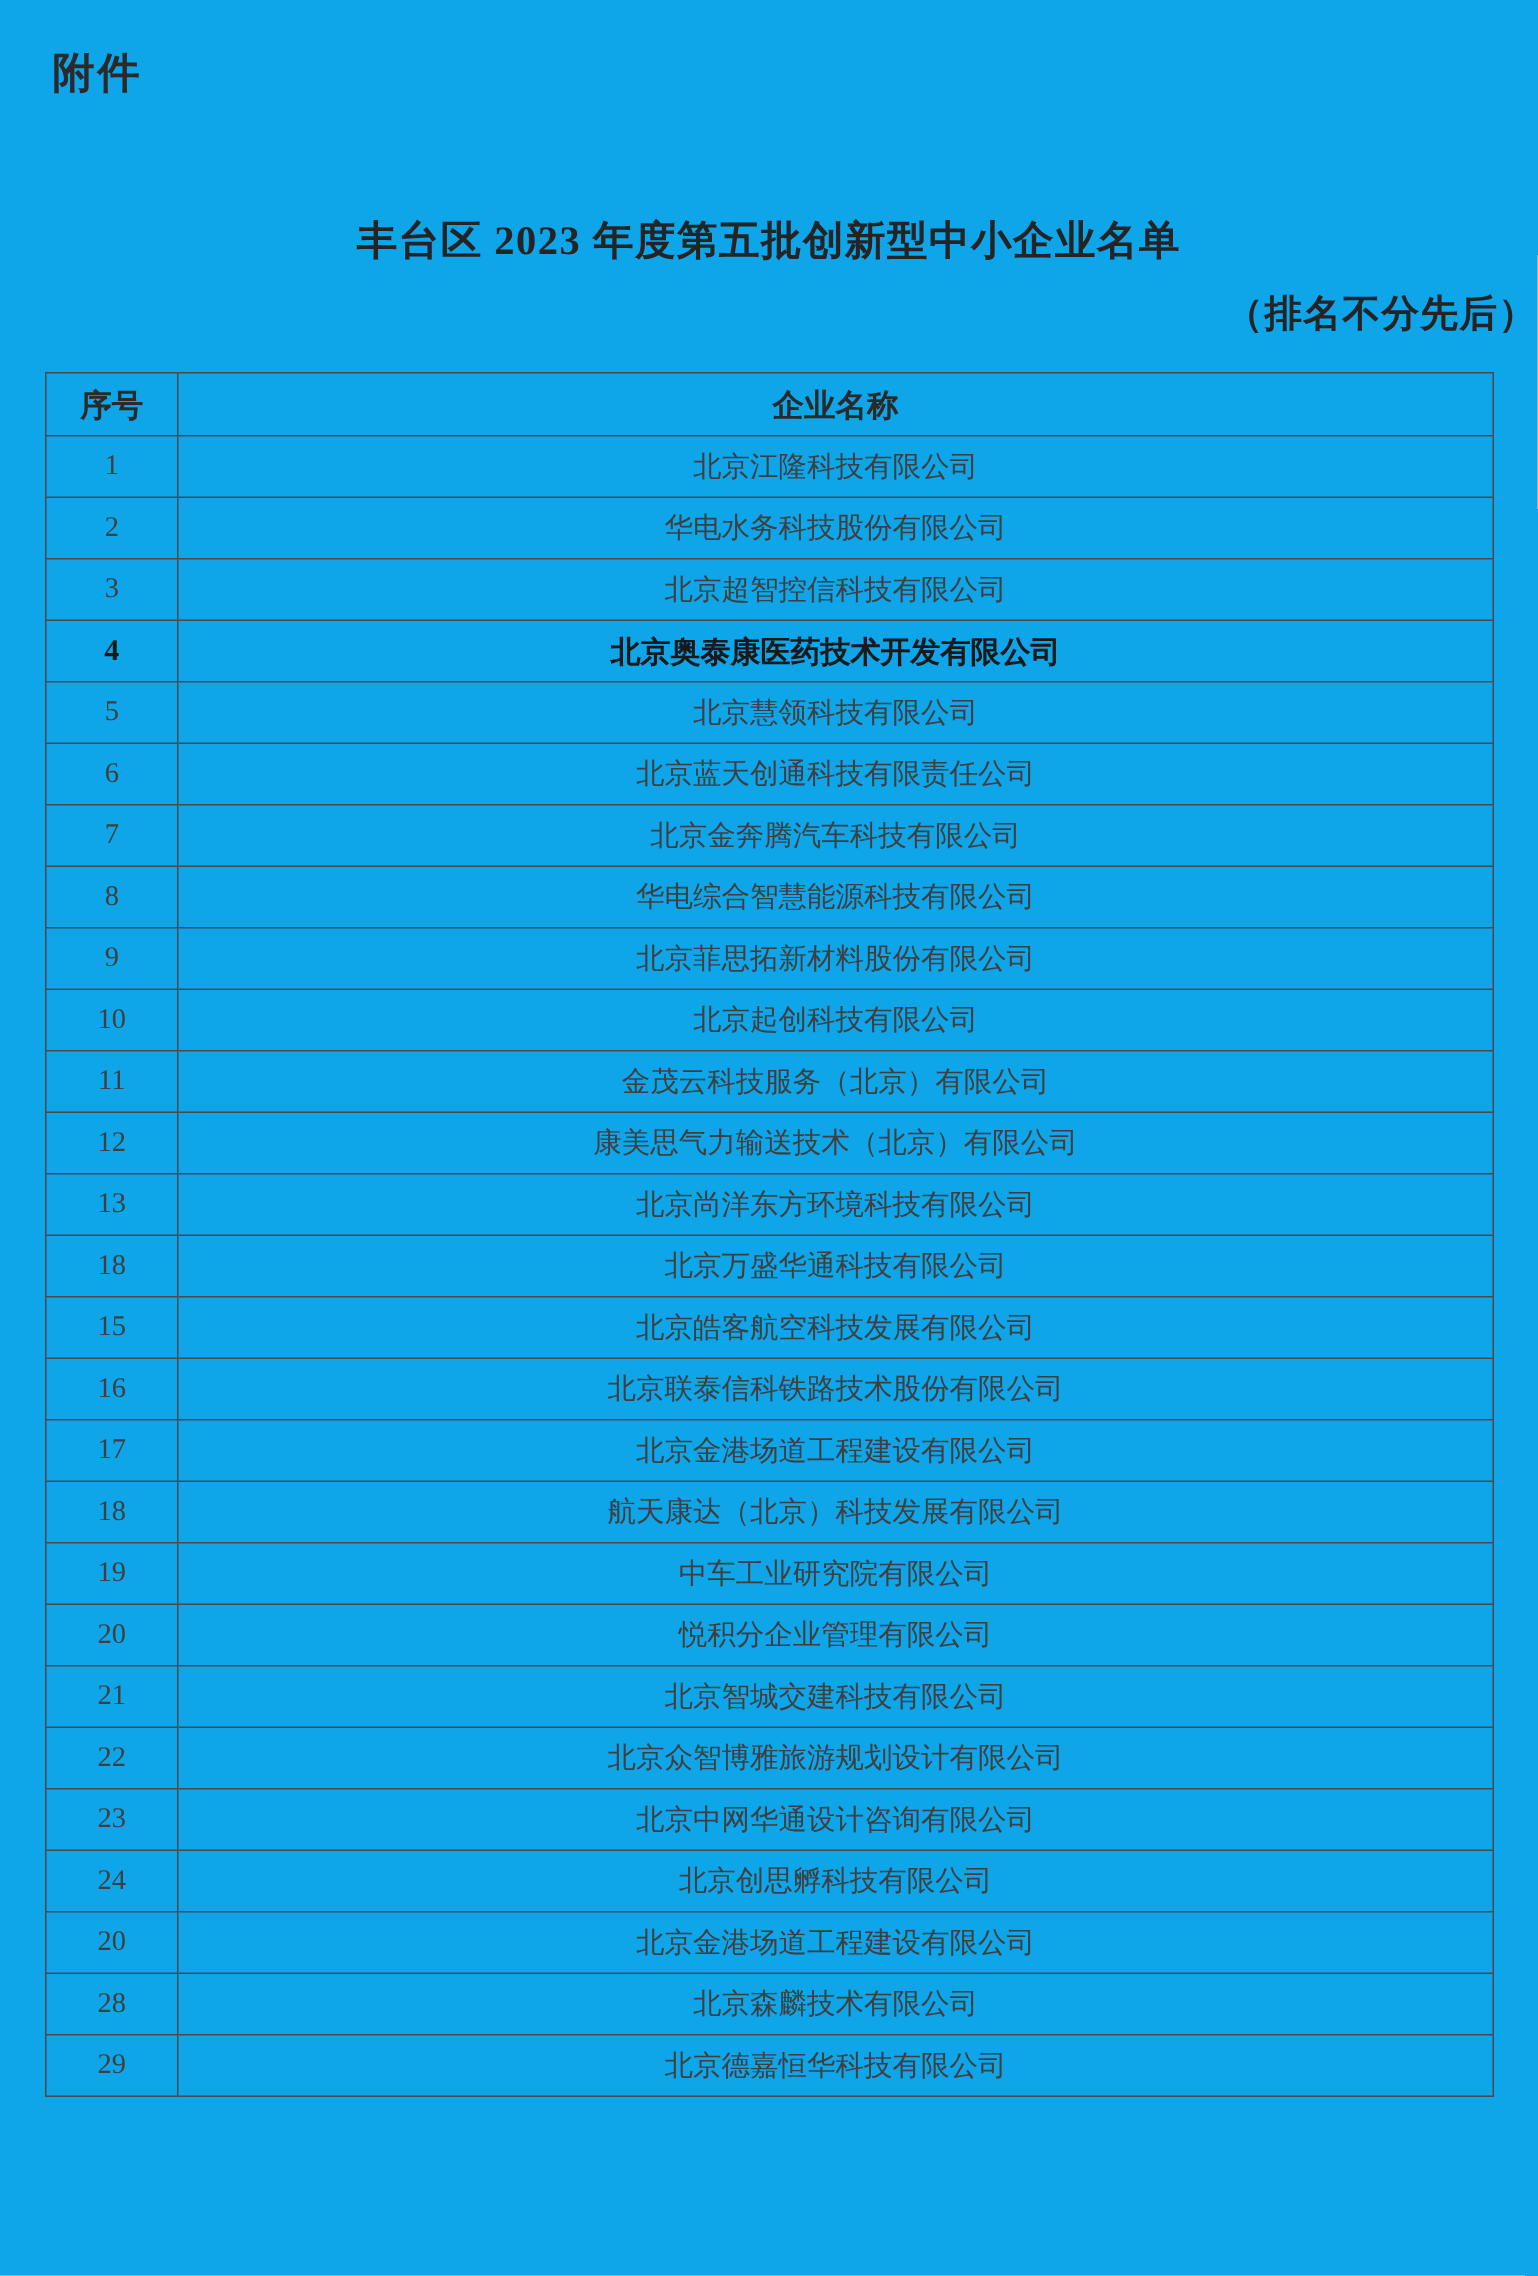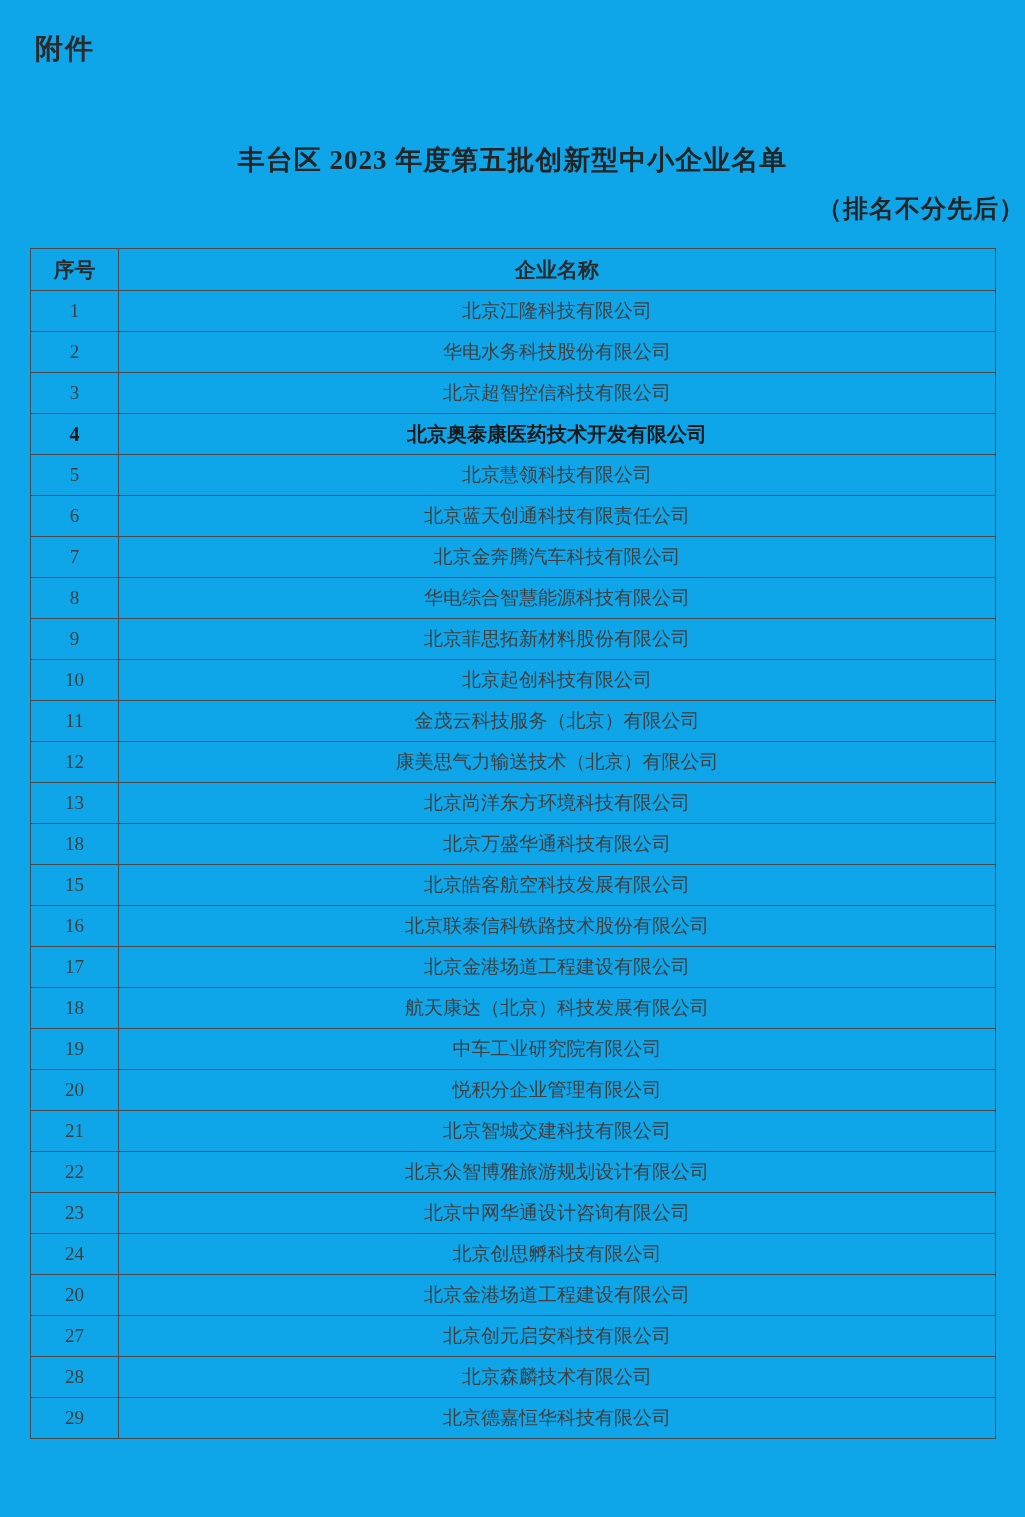--- a/index.html
+++ b/index.html
@@ -205,24 +205,20 @@
         </tr>
         <tr>
           <td>24</td>
           <td>北京创思孵科技有限公司</td>
         </tr>
         <tr>
           <td>20</td>
           <td>北京金港场道工程建设有限公司</td>
         </tr>
         <tr>
-          <td>27</td>
-          <td>北京创元启安科技有限公司</td>
-        </tr>
-        <tr>
           <td>28</td>
           <td>北京森麟技术有限公司</td>
         </tr>
         <tr>
           <td>29</td>
           <td>北京德嘉恒华科技有限公司</td>
         </tr>
       </tbody>
   </table>
 

